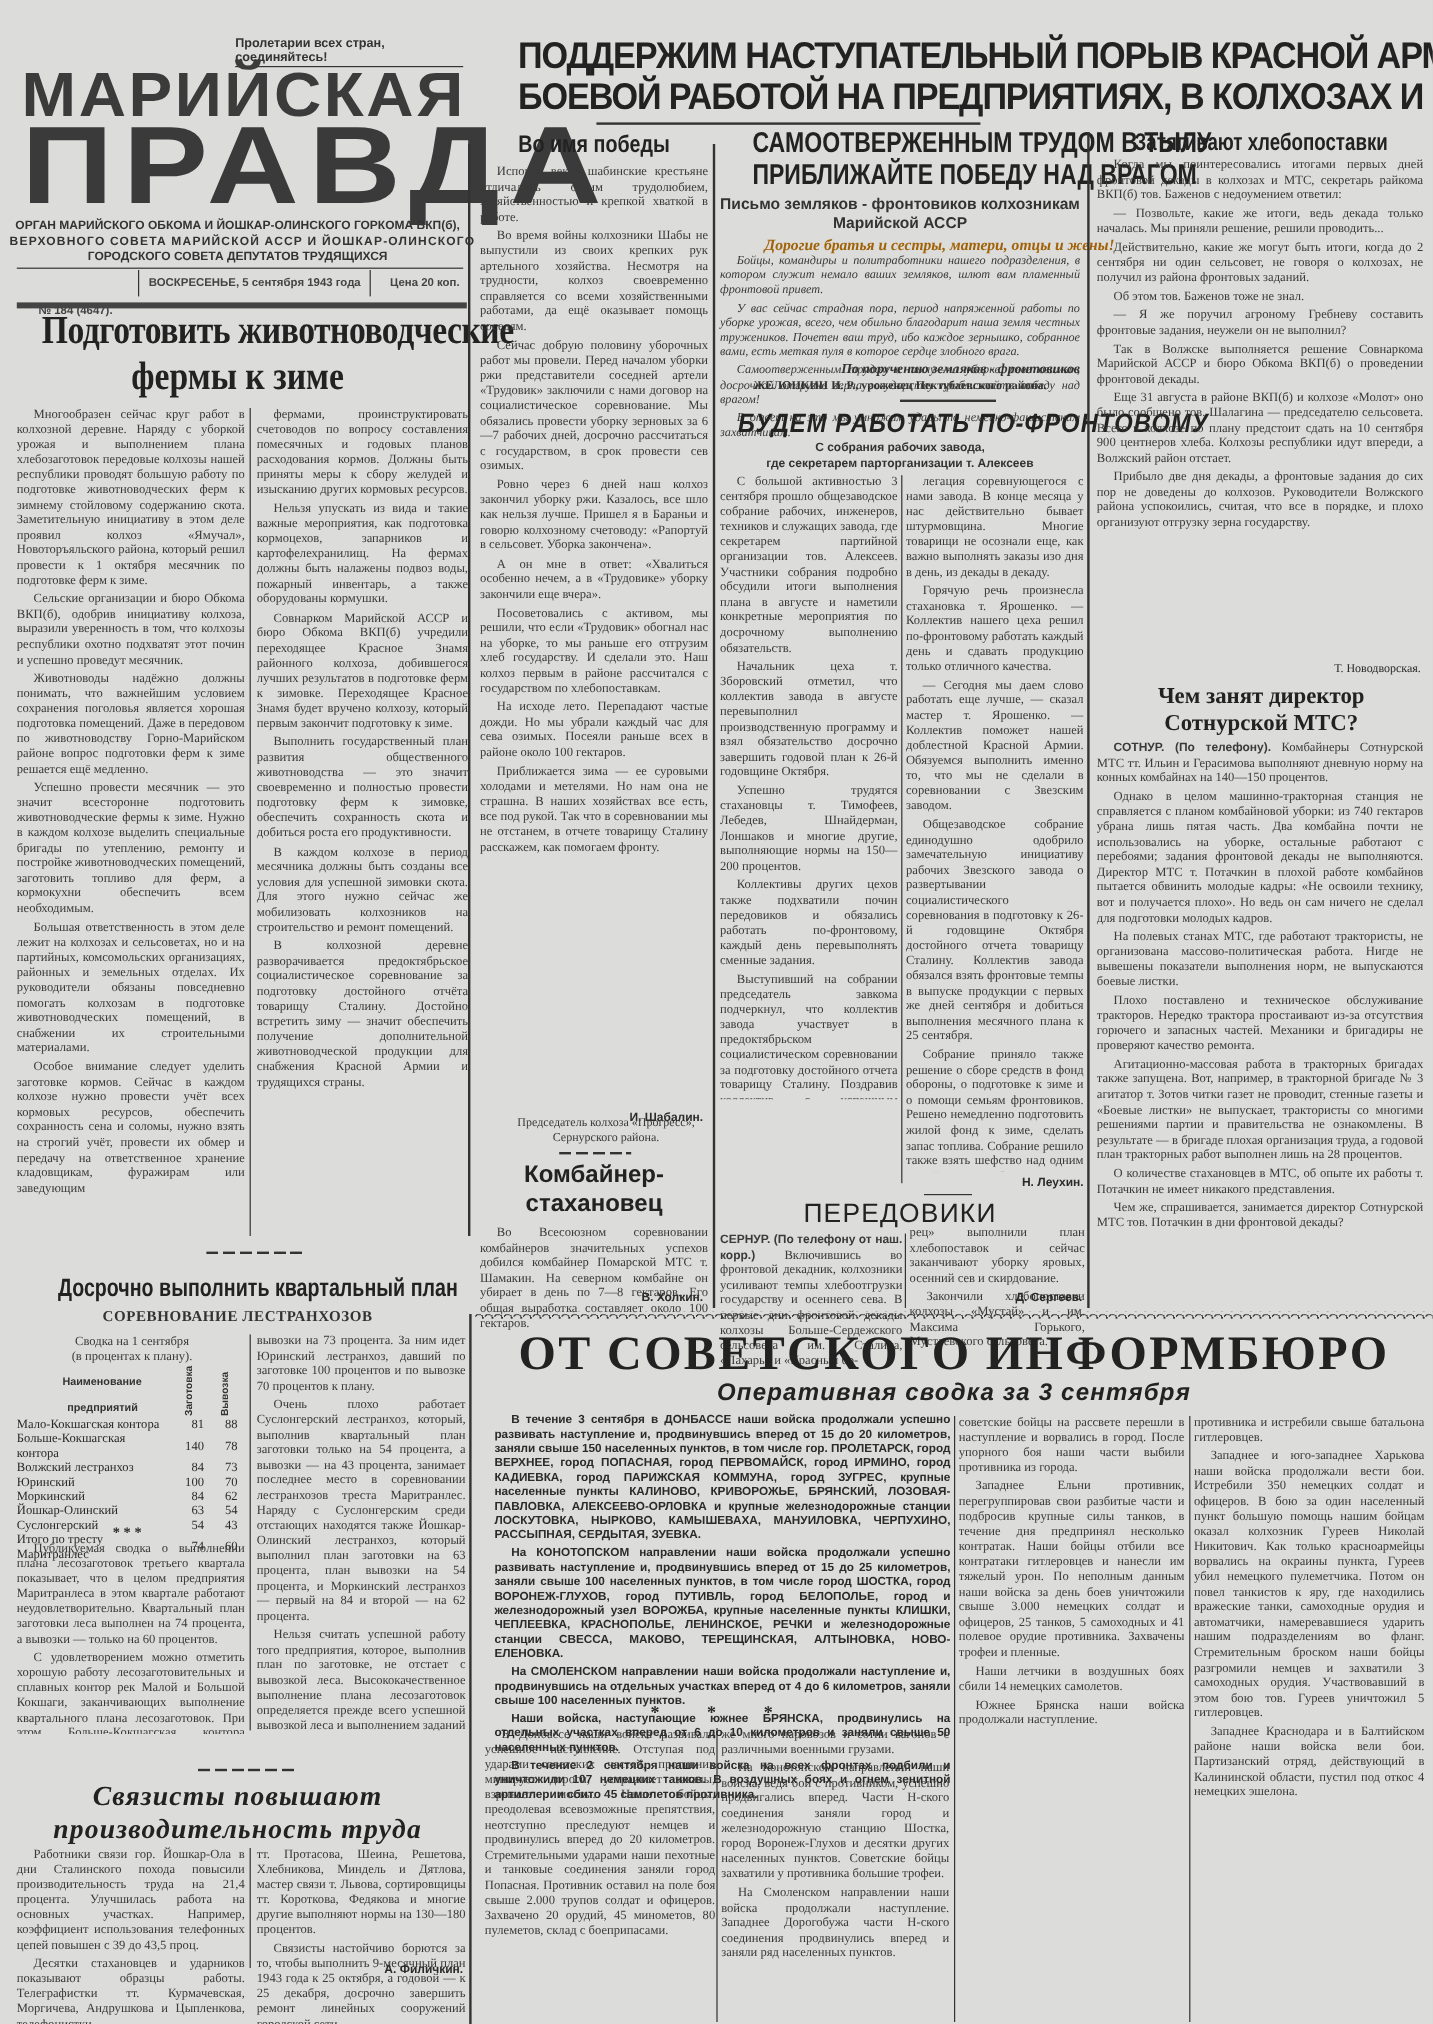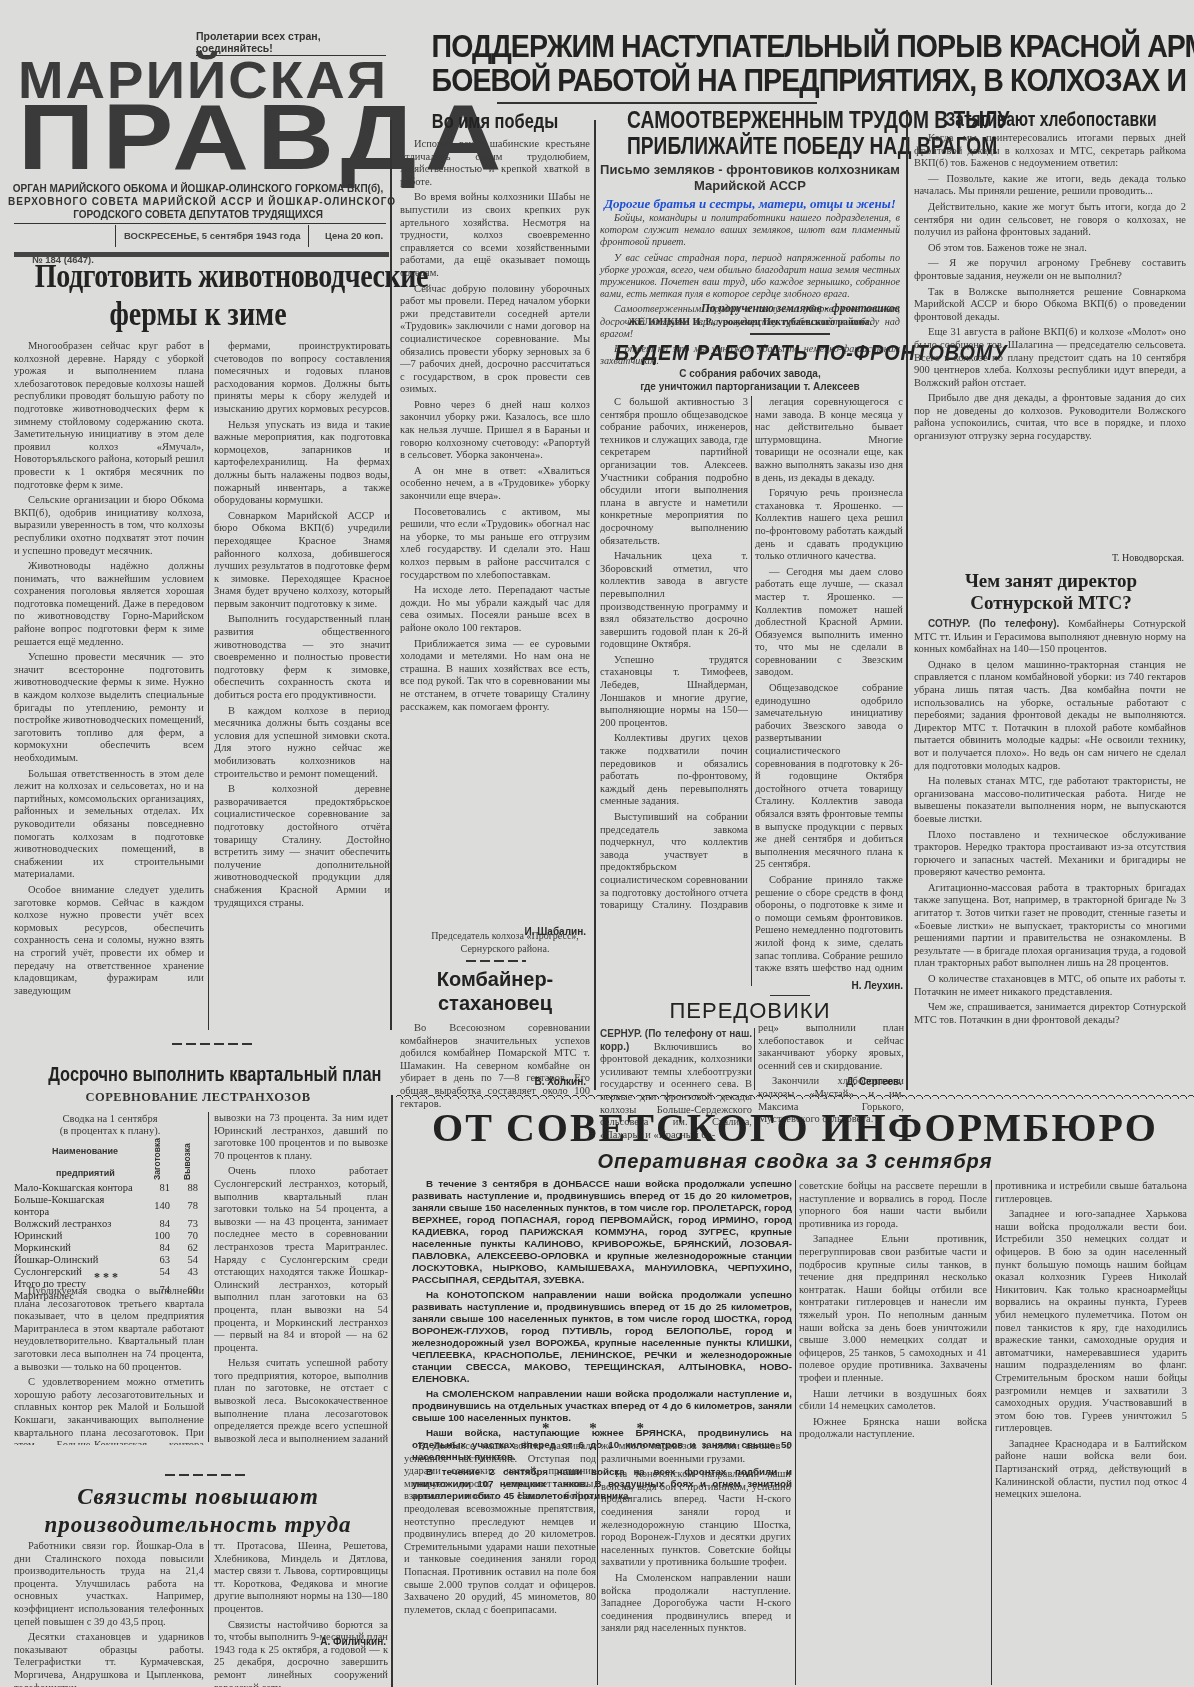--- a/index.html
+++ b/index.html
@@ -87,34 +87,34 @@
     <p>Во Всесоюзном соревновании комбайнеров значительных успехов добился комбайнер Помарской МТС т. Шамакин. На северном комбайне он убирает в день по 7—8 гектаров. Его общая выработка составляет около 100 гектаров.</p>
   </div>
   <div class="abs sig" style="left:400px;top:1076px;width:186px;">В. Холкин.</div>
 
   <div class="vrule" style="left:594px;top:120px;height:970px;"></div>
 
   <div class="abs center sans" style="left:596px;top:106px;width:310px;font-size:24px;font-weight:bold;color:#222;white-space:nowrap;transform:scaleX(0.8);transform-origin:center top;">САМООТВЕРЖЕННЫМ ТРУДОМ В ТЫЛУ</div>
   <div class="abs center sans" style="left:596px;top:132px;width:310px;font-size:24px;font-weight:bold;color:#222;white-space:nowrap;transform:scaleX(0.8);transform-origin:center top;">ПРИБЛИЖАЙТЕ ПОБЕДУ НАД ВРАГОМ</div>
   <div class="abs center sans" style="left:600px;top:162px;width:300px;font-size:13px;font-weight:bold;color:#333;white-space:nowrap;">Письмо земляков - фронтовиков колхозникам</div>
   <div class="abs center sans" style="left:600px;top:178px;width:300px;font-size:13px;font-weight:bold;color:#333;">Марийской АССР</div>
-  <div class="abs center ital" style="left:600px;top:196px;width:300px;font-size:13px;font-weight:bold;color:#1d4ed8;">Дорогие братья и сестры, матери, отцы и жены!</div>
+  <div class="abs center ital" style="left:633px;top:196px;width:300px;font-size:13px;font-weight:bold;color:#a16207;">Дорогие братья и сестры, матери, отцы и жены!</div>
   <div class="abs body-text ital" style="left:600px;top:212px;width:300px;font-size:10.2px;line-height:12.2px;">
     <p>Бойцы, командиры и политработники нашего подразделения, в котором служит немало ваших земляков, шлют вам пламенный фронтовой привет.</p>
       <p>У вас сейчас страдная пора, период напряженной работы по уборке урожая, всего, чем обильно благодарит наша земля честных тружеников. Почетен ваш труд, ибо каждое зернышко, собранное вами, есть меткая пуля в которое сердце злобного врага.</p>
     <p>Самоотверженным трудом в тылу—на уборке, севе озимых, досрочной отгрузке зерна государству приближайте победу над врагом!</p>
       <p>В ответ на это мы умножим удары по немецко-фашистским захватчикам.</p>
   </div>
   <div class="abs ital" style="left:620px;top:302px;width:280px;text-align:right;font-size:11.5px;font-weight:bold;color:#333;">По поручению земляков - фронтовиков</div>
   <div class="abs" style="left:600px;top:316px;width:300px;text-align:center;font-size:10px;font-weight:bold;color:#333;white-space:nowrap;">ЖЕЛОНКИН И. Р., уроженец Пектубаевского района.</div>
   <div class="hrule" style="left:750px;top:333px;width:80px;"></div>
 
   <div class="abs center sans ital" style="left:600px;top:340px;width:300px;font-size:22px;font-weight:bold;color:#222;white-space:nowrap;letter-spacing:1px;transform:scaleX(0.9);transform-origin:center top;">БУДЕМ РАБОТАТЬ ПО-ФРОНТОВОМУ</div>
   <div class="abs center sans" style="left:600px;top:368px;width:300px;font-size:10px;font-weight:bold;color:#333;">С собрания рабочих завода,</div>
-  <div class="abs center sans" style="left:600px;top:381px;width:300px;font-size:10px;font-weight:bold;color:#333;">где уничтожил парторганизации т. Алексеев</div>
+  <div class="abs center sans" style="left:600px;top:381px;width:300px;font-size:10px;font-weight:bold;color:#333;">где секретарем парторганизации т. Алексеев</div>
   <div class="abs body-text" style="left:600px;top:396px;width:148px;height:520px;overflow:hidden;">
     <p>С большой активностью 3 сентября прошло общезаводское собрание рабочих, инженеров, техников и служащих завода, где секретарем партийной организации тов. Алексеев. Участники собрания подробно обсудили итоги выполнения плана в августе и наметили конкретные мероприятия по досрочному выполнению обязательств.</p>
       <p>Начальник цеха т. Зборовский отметил, что коллектив завода в августе перевыполнил производственную программу и взял обязательство досрочно завершить годовой план к 26-й годовщине Октября.</p>
       <p>Успешно трудятся стахановцы т. Тимофеев, Лебедев, Шнайдерман, Лоншаков и многие другие, выполняющие нормы на 150—200 процентов.</p>
     <p>Коллективы других цехов также подхватили почин передовиков и обязались работать по-фронтовому, каждый день перевыполнять сменные задания.</p>
       <p>Выступивший на собрании председатель завкома подчеркнул, что коллектив завода участвует в предоктябрьском социалистическом соревновании за подготовку достойного отчета товарищу Сталину. Поздравив коллектив с успешным выполнением плана, он сказал, что комиссия соревнующихся между собой заводов проверила выполнение социалистических обязательств и пришла к выводу, что завод неплохо выполняет свои обязательства, но остается в долгу перед Звезским заводом.</p>
   </div>
   <div class="vrule" style="left:751px;top:396px;height:590px;width:1px;"></div>
   <div class="abs body-text" style="left:755px;top:396px;width:148px;height:580px;overflow:hidden;">
     <p>легация соревнующегося с нами завода. В конце месяца у нас действительно бывает штурмовщина. Многие товарищи не осознали еще, как важно выполнять заказы изо дня в день, из декады в декаду.</p>

